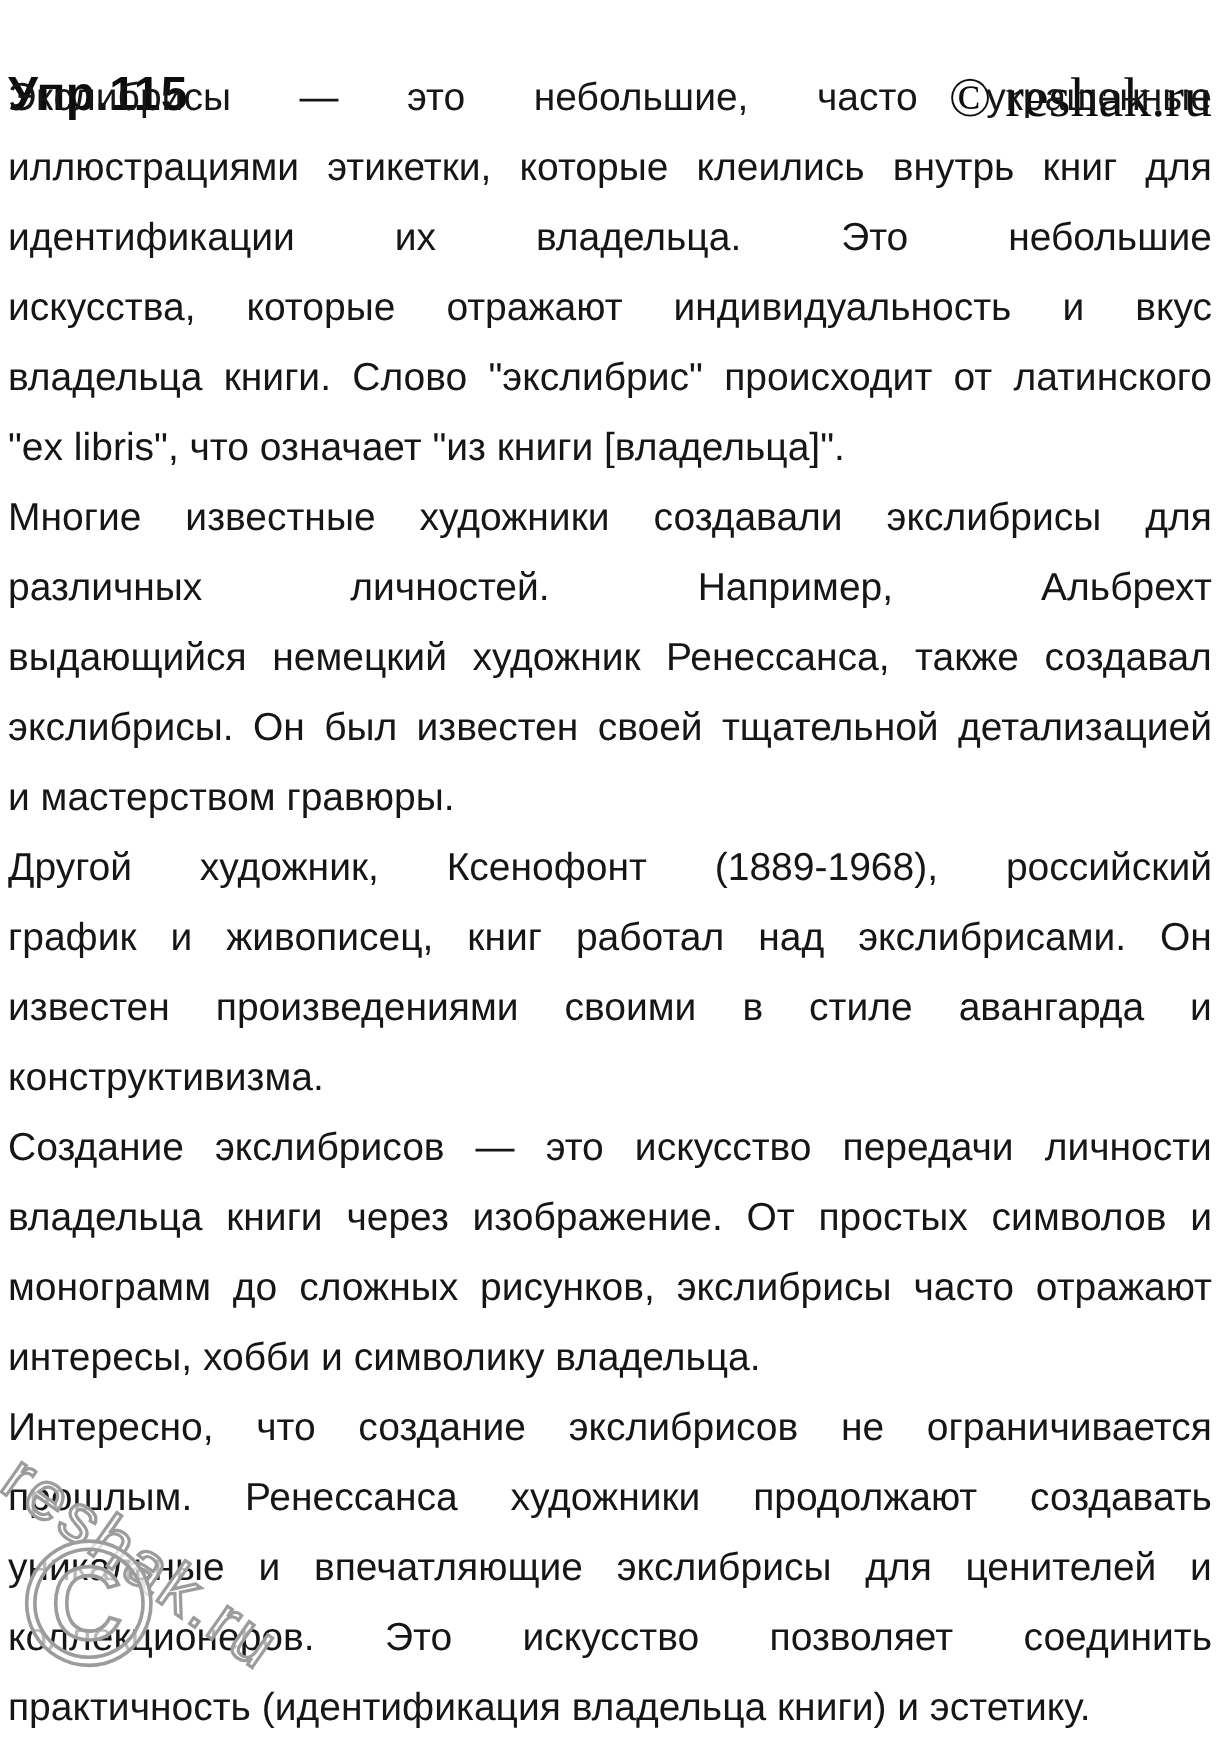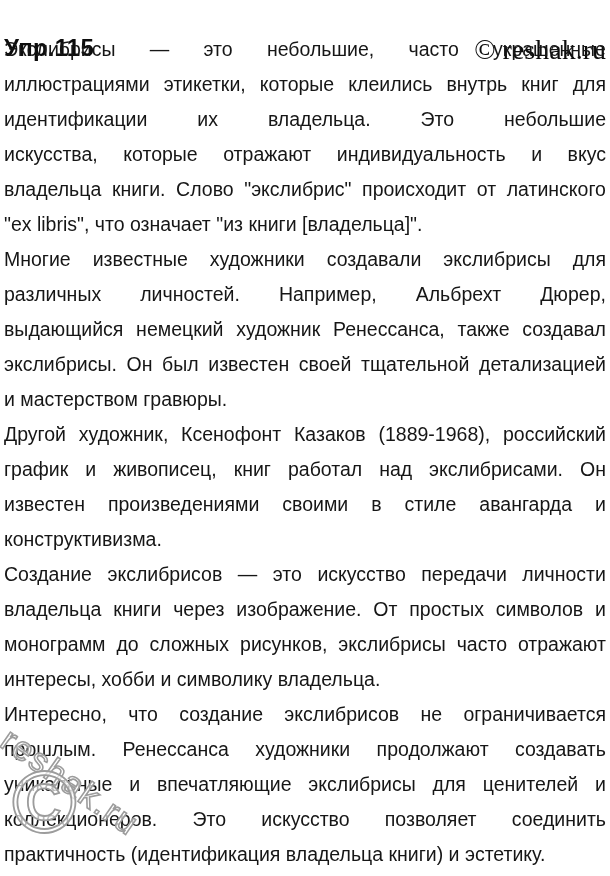--- a/index.html
+++ b/index.html
@@ -110,21 +110,20 @@
         <span>художники</span>
         <span>создавали</span>
         <span>экслибрисы</span>
         <span>для</span>
       </div>
       <div class="line just">
         <span>различных</span>
         <span>личностей.</span>
         <span>Например,</span>
         <span>Альбрехт</span>
-        <span>Дюрер,</span>
       </div>
       <div class="line just">
         <span>выдающийся</span>
         <span>немецкий</span>
         <span>художник</span>
         <span>Ренессанса,</span>
         <span>также</span>
         <span>создавал</span>
       </div>
       <div class="line just">
@@ -136,21 +135,20 @@
         <span>тщательной</span>
         <span>детализацией</span>
       </div>
       <div class="line last">и мастерством гравюры.</div>
     </div>
     <div class="para">
       <div class="line just">
         <span>Другой</span>
         <span>художник,</span>
         <span>Ксенофонт</span>
-        <span>Казаков</span>
         <span>(1889-1968),</span>
         <span>российский</span>
       </div>
       <div class="line just">
         <span>график</span>
         <span>и</span>
         <span>живописец,</span>
         <span>книг</span>
         <span>работал</span>
         <span>над</span>

